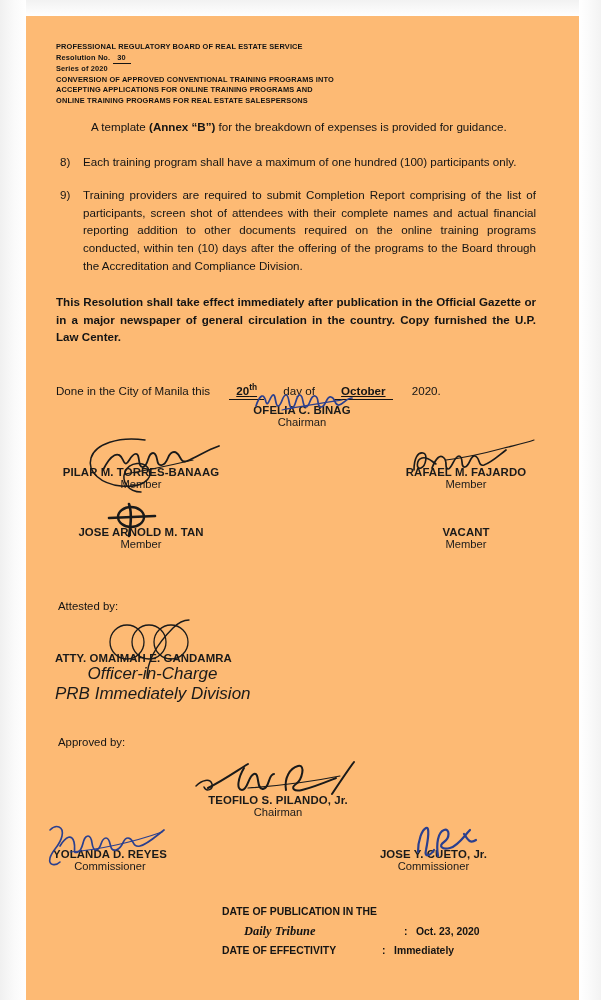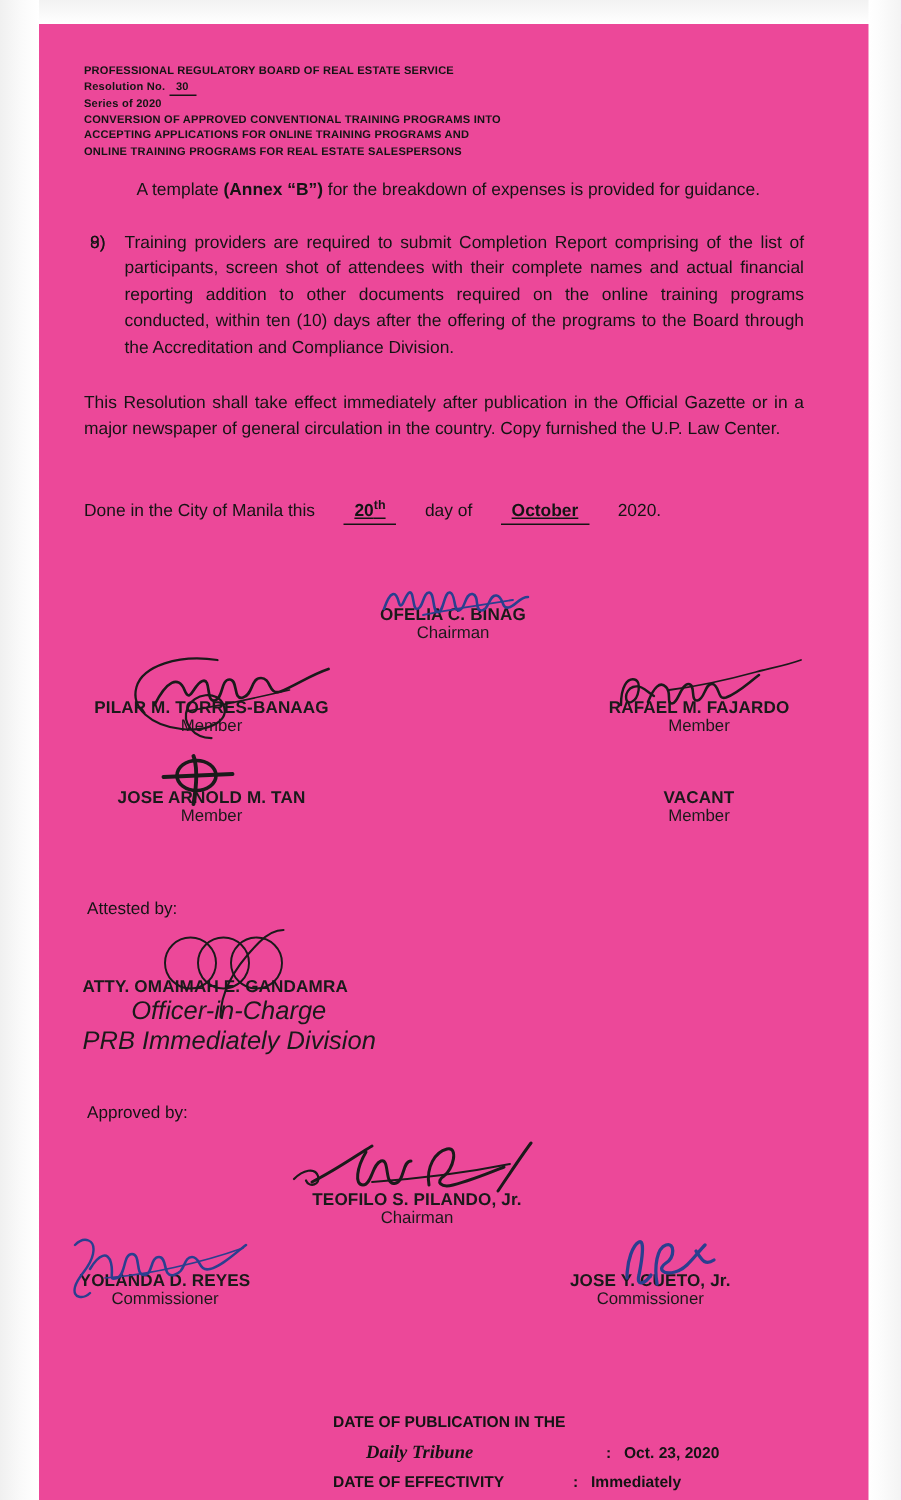--- a/index.html
+++ b/index.html
@@ -8,21 +8,21 @@
     background: #ffffff;
   }
   body {
     font-family: "Liberation Sans", sans-serif;
     color: #1a1a1a;
   }
   .page {
     position: relative;
     width: 601px;
     height: 1000px;
-    background: #ec4899;
+    background: #fdba74;
     overflow: hidden;
   }
   
   .scan-edge-left {
     position: absolute;
     left: 0; top: 0;
     width: 26px; height: 1000px;
     background: linear-gradient(to right, #f0f0f0 0%, #fafafa 55%, #ffffff 100%);
   }
   .scan-edge-right {
@@ -88,20 +88,21 @@
     margin-bottom: 16px;
   }
   .numbered .num {
     position: absolute;
     left: 4px;
     top: 0;
   }
   .para-effect {
     margin-top: 19px;
     margin-bottom: 12px;
+    font-weight: bold;
   }
   .para-done {
     margin-top: 33px;
     text-align: left;
   }
   .fill-blank {
     display: inline-block;
     border-bottom: 1.4px solid #141414;
     font-weight: bold;
     padding: 0 7px;
@@ -142,21 +143,20 @@
 
   
   .pub-block {
     position: absolute;
     left: 222px;
     top: 902px;
     font-size: 10.4px;
     font-weight: bold;
     line-height: 19.5px;
     color: #141414;
-    margin-top: 37px;
   }
   .pub-row { display: flex; align-items: baseline; }
   .pub-label { width: 160px; white-space: nowrap; }
   .pub-label.indented { padding-left: 22px; }
   .pub-paper {
     font-family: "Liberation Serif", serif;
     font-style: italic;
     font-weight: bold;
     font-size: 12.4px;
   }
@@ -182,21 +182,21 @@
       <div class="hdr-line">CONVERSION OF APPROVED CONVENTIONAL TRAINING PROGRAMS INTO</div>
       <div class="hdr-line">ACCEPTING APPLICATIONS FOR ONLINE TRAINING PROGRAMS AND</div>
       <div class="hdr-line">ONLINE TRAINING PROGRAMS FOR REAL ESTATE SALESPERSONS</div>
     </div>
 
     <div class="body-area">
 
       <p class="para para-template"><span>A template </span><b>(Annex “B”)</b><span> for the breakdown of expenses is provided for guidance.</span></p>
 
       <p class="para numbered">
-        <span class="num">8)</span>
+        <span class="num">8)</span><span>Each training program shall have a maximum of one hundred (100) participants only.</span>
       </p>
 
       <p class="para numbered">
         <span class="num">9)</span><span>Training providers are required to submit Completion Report comprising of the list of participants, screen shot of attendees with their complete names and actual financial reporting addition to other documents required on the online training programs conducted, within ten (10) days after the offering of the programs to the Board through the Accreditation and Compliance Division.</span>
       </p>
 
       <p class="para para-effect">This Resolution shall take effect immediately after publication in the Official Gazette or in a major newspaper of general circulation in the country.   Copy furnished the U.P. Law Center.</p>
 
       <p class="para para-done"><span>Done in the City of Manila this </span><span class="fill-blank"><span>20</span><sup>th</sup></span><span> day of </span><span class="fill-blank">October</span><span> 2020.</span></p>
     </div>

